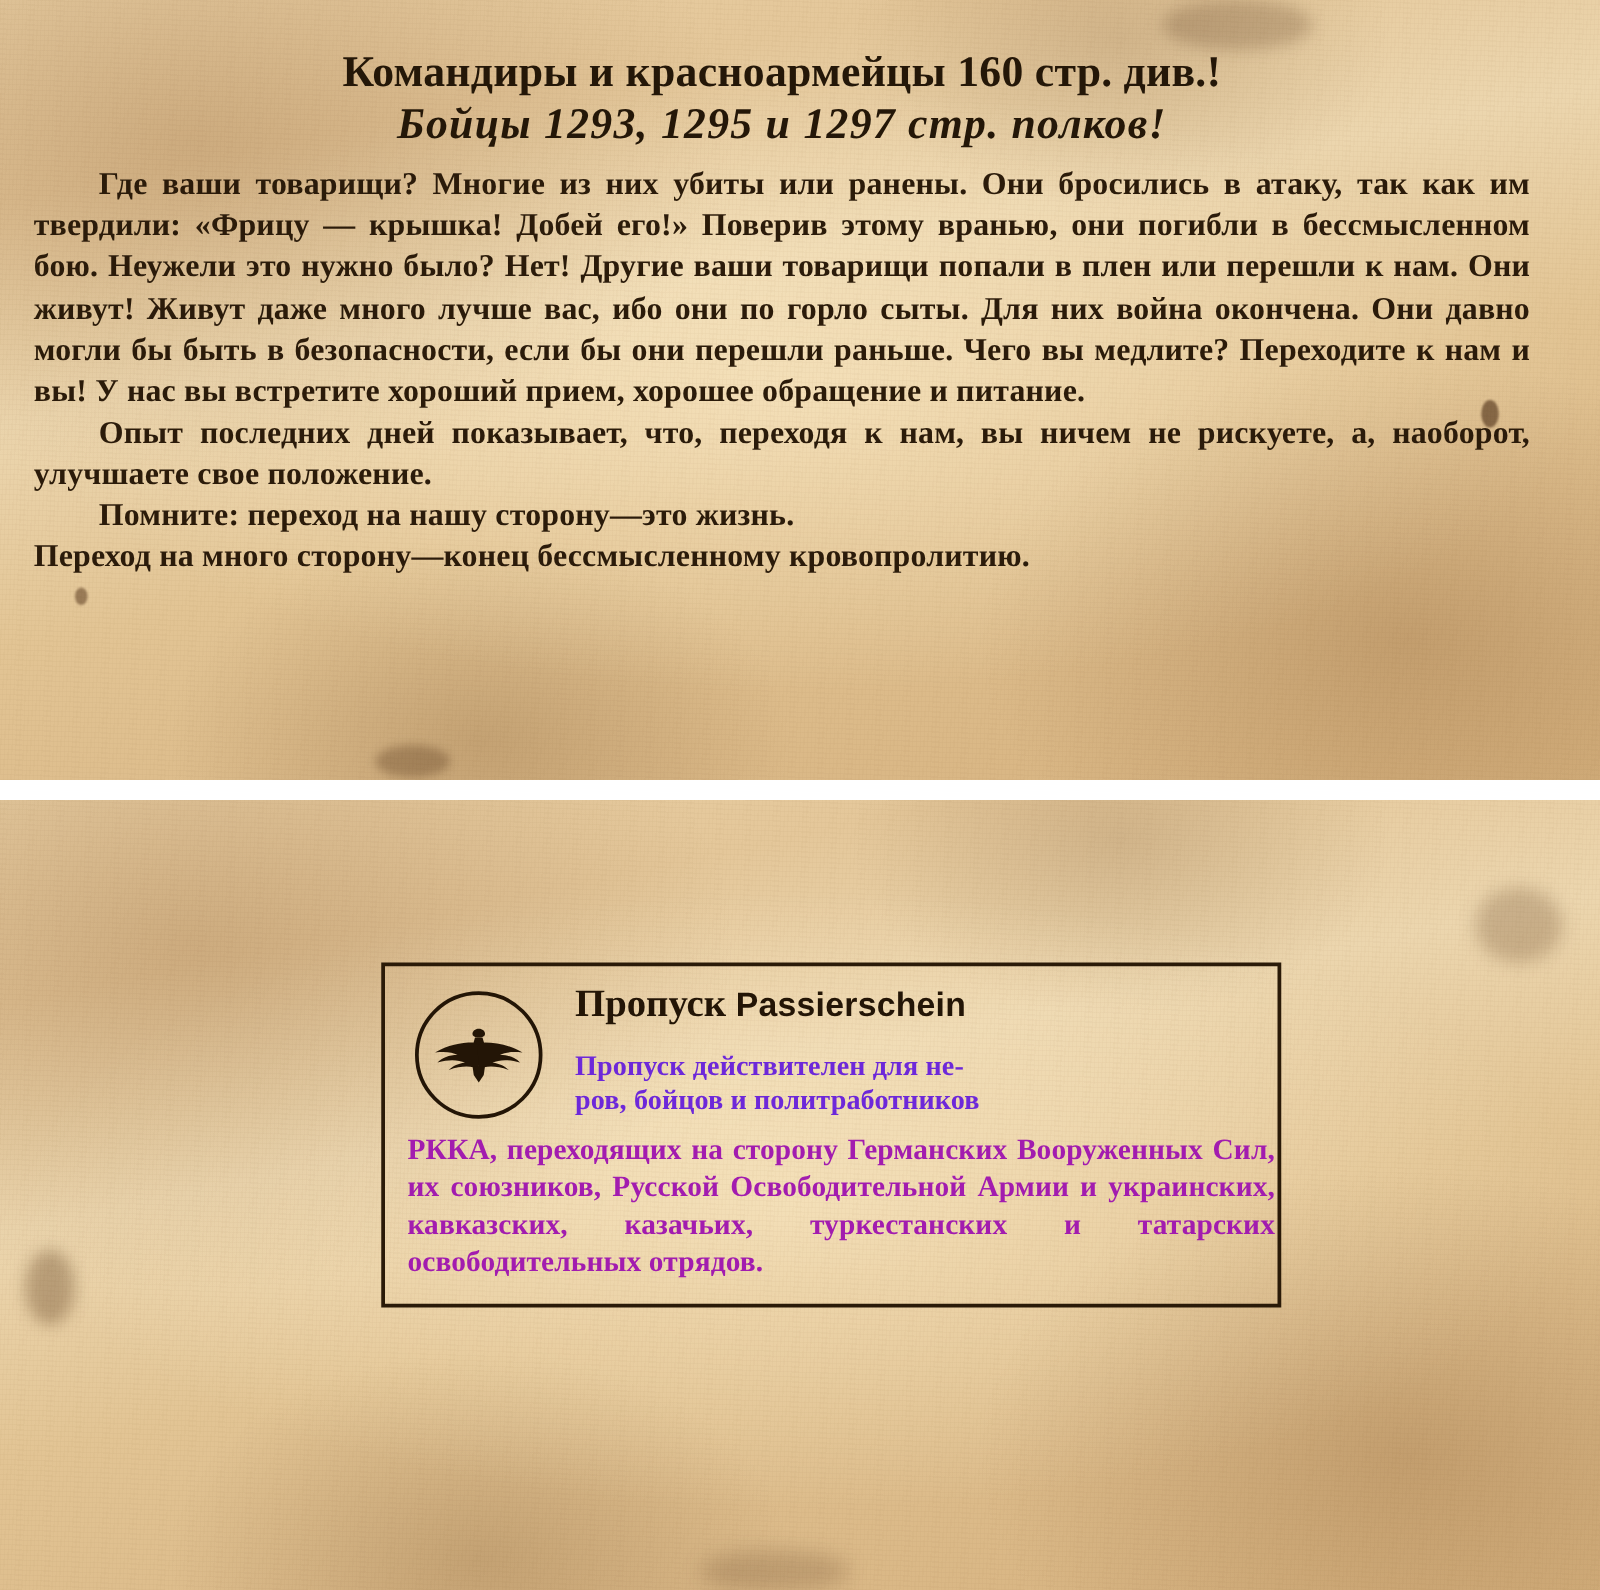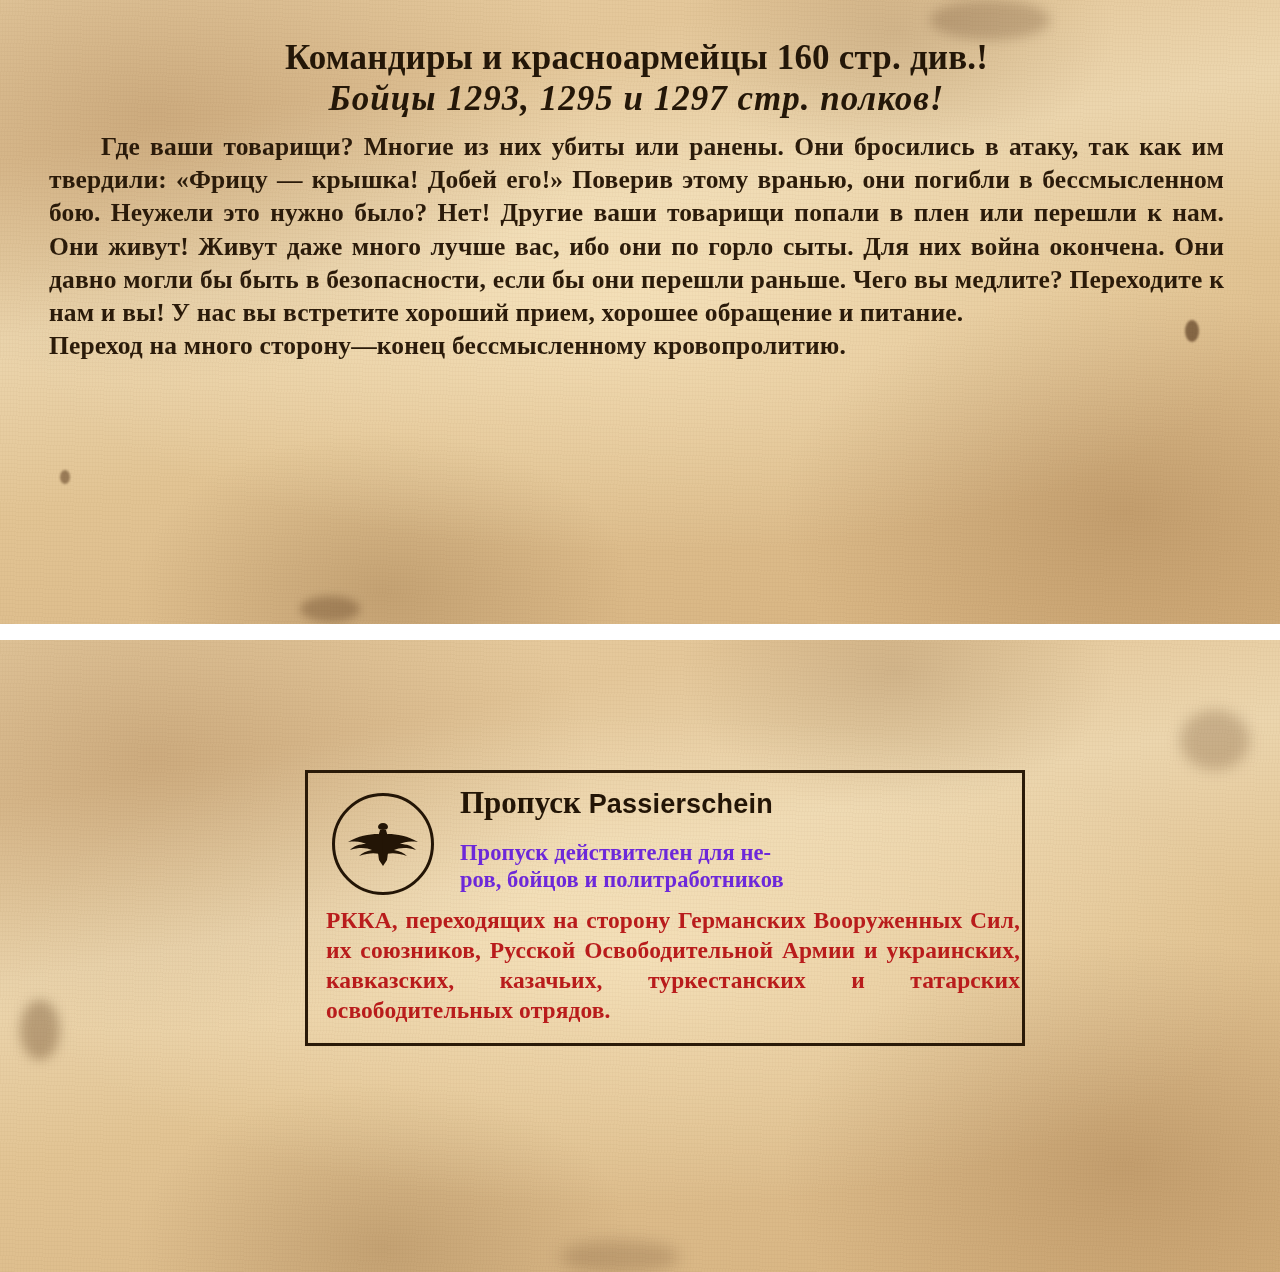--- a/index.html
+++ b/index.html
@@ -48,21 +48,21 @@
     pointer-events: none;
     mix-blend-mode: multiply;
   }
 
   
   #leaflet {
     height: 624px;
   }
   #leaflet .content {
     position: relative;
-    padding: 40px 56px 0 49px;
+    padding: 40px 56px 0 27px;
   }
   .head1, .head2 {
     text-align: center;
     color: #241708;
     letter-spacing: .2px;
     white-space: nowrap;
   }
   .head1 {
     font-size: 35px;
     font-weight: 700;
@@ -138,21 +138,21 @@
     font-size: 22.5px;
     color: #6d28d9;
     line-height: 1.2;
     font-weight: 600;
     letter-spacing: .1px;
     margin-top: 20px;
   }
   .pass-sub div { white-space: nowrap; }
   .pass-body {
     font-size: 23.5px;
-    color: #b91c1c;
+    color: #a21caf;
     line-height: 1.28;
     font-weight: 600;
     text-align: justify;
     margin-top: 10px;
     letter-spacing: .1px;
   }
   .pass-body p { margin: 0; }
   .gap { height: 8px; background: #ffffff; }
 </style>
 </head>
@@ -166,20 +166,22 @@
   <div class="spot" style="left:60px;top:470px;width:10px;height:14px;background:rgba(70,40,12,.45);filter:blur(1px);"></div>
   <div class="spot" style="left:300px;top:596px;width:60px;height:26px;background:rgba(80,45,14,.28);filter:blur(4px);"></div>
   <div class="spot" style="left:930px;top:0px;width:120px;height:40px;background:rgba(80,45,14,.20);filter:blur(6px);"></div>
 
   <div class="content">
     <div class="head1">Командиры и красноармейцы 160 стр. див.!</div>
     <div class="head2">Бойцы 1293, 1295  и 1297 стр. полков!</div>
 
     <div class="body-txt">
       <p class="ind">Где ваши товарищи? Многие из них убиты или ранены. Они бросились в атаку, так как им твердили: «Фрицу — крышка! Добей его!» Поверив этому вранью, они погибли в бессмысленном бою. Неужели это нужно было? Нет! Другие ваши товарищи попали в плен или перешли к нам. Они живут! Живут даже много лучше вас, ибо они по горло сыты. Для них война окончена. Они давно могли бы быть в безопасности, если бы они перешли раньше. Чего вы медлите? Переходите к нам и вы! У нас вы встретите хороший прием, хорошее обращение и питание.</p>
+      <p class="ind">Опыт последних дней показывает, что, переходя к нам, вы ничем не рискуете, а, наоборот, улучшаете свое положение.</p>
+      <p class="ind tight">Помните: переход на нашу сторону—это жизнь.</p>
       <p class="tight">Переход на много сторону—конец бессмысленному кровопролитию.</p>
     </div>
   </div>
 </section>
 
 <div class="gap"></div>
 
 <section class="scan" id="pass">
   <div class="paper"></div>
   <div class="grain"></div>

